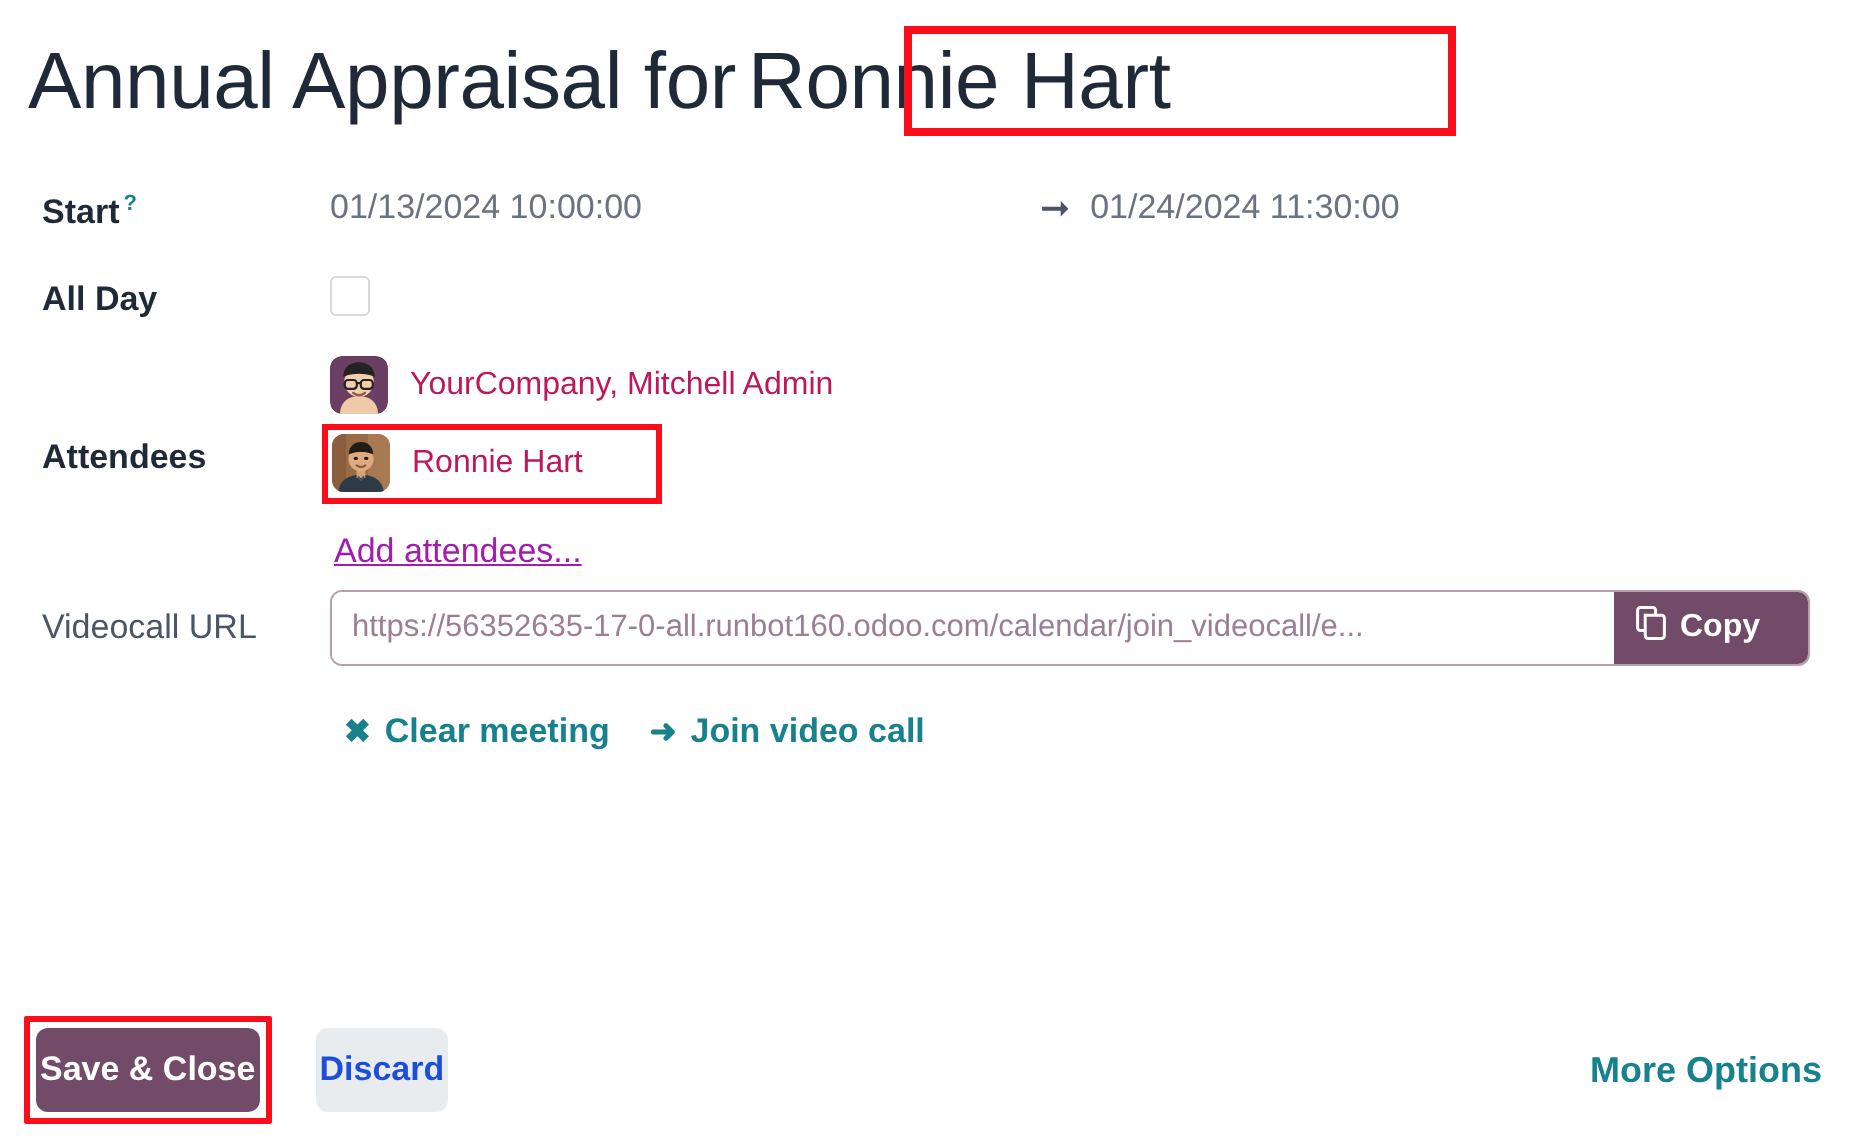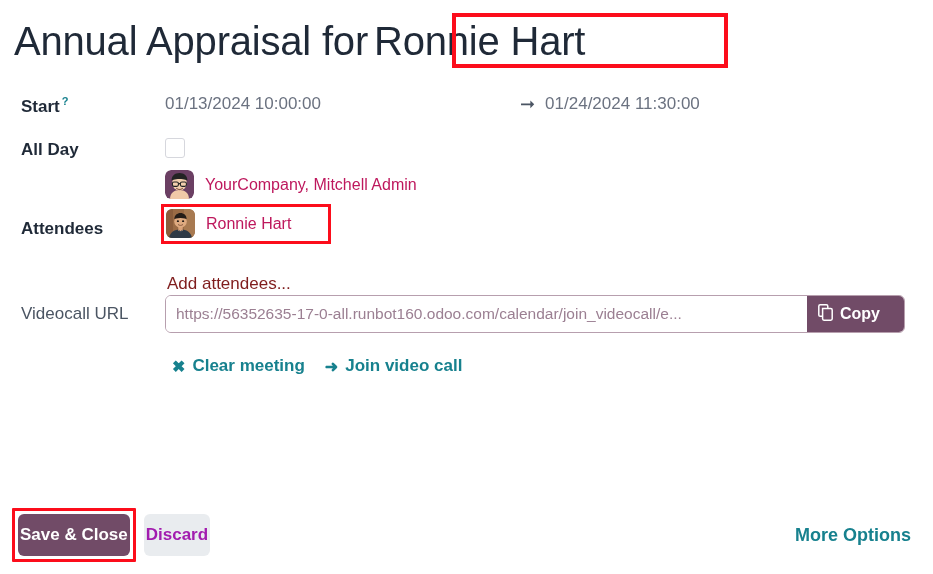--- a/index.html
+++ b/index.html
@@ -122,23 +122,24 @@
     position: relative;
   }
   .attendee-name {
     font-size: 16px;
     color: #be185d;
     margin-left: 11px;
     white-space: nowrap;
   }
   .add-attendees {
     font-size: 17px;
-    color: #7f1d1d;
-    padding-top: 30px;
+    color: #a21caf;
+    padding-top: 14px;
     padding-left: 2px;
+    text-decoration: underline;
   }
 
   
   .row-video { height: 60px; align-items: center; }
   .flabel.thin { font-weight: normal; color: #4b5563; font-size: 17px; }
   .url-group {
     display: flex;
     align-items: stretch;
     height: 38px;
     border: 1px solid #b79fae;
@@ -212,21 +213,21 @@
     font-size: 17px;
     font-weight: bold;
     border-radius: 6px;
     border: 0;
     cursor: pointer;
     height: 42px;
     padding: 0 2px;
     line-height: 42px;
   }
   .btn-primary { background: #714b67; color: #ffffff; }
-  .btn-secondary { background: #e9ecef; color: #a21caf; margin-left: 8px; }
+  .btn-secondary { background: #e9ecef; color: #1d4ed8; margin-left: 22px; }
   .more-options {
     margin-left: auto;
     margin-right: 22px;
     color: #17818e;
     font-size: 18px;
     font-weight: bold;
     text-decoration: none;
     cursor: pointer;
     white-space: nowrap;
   }

